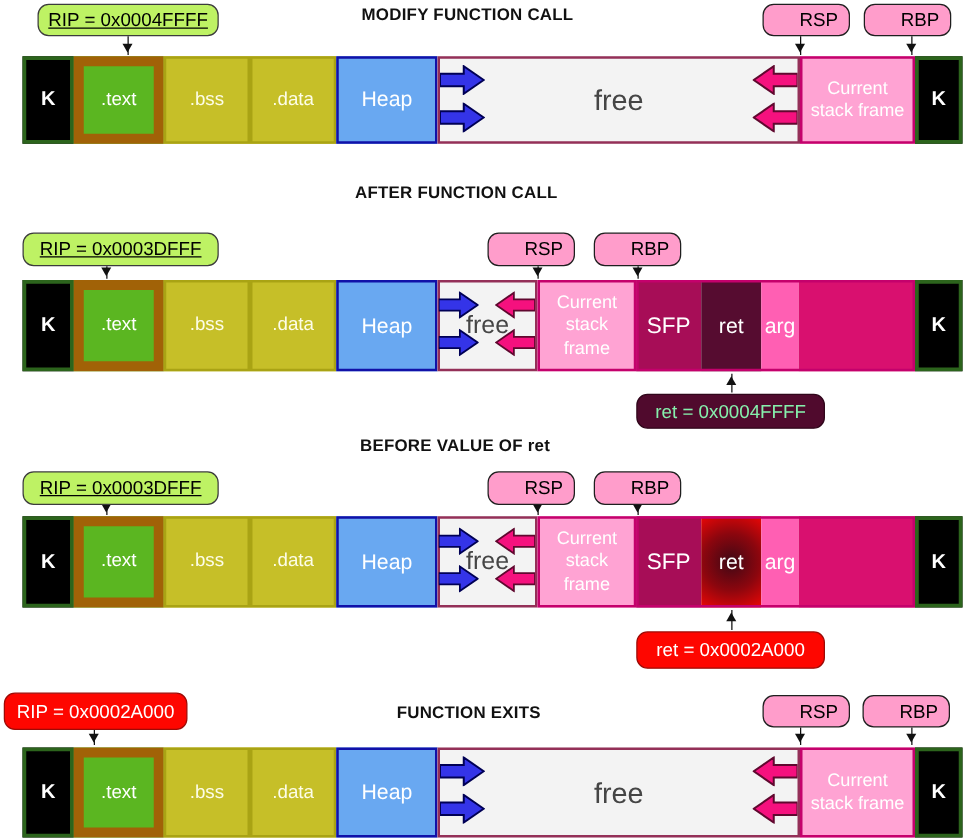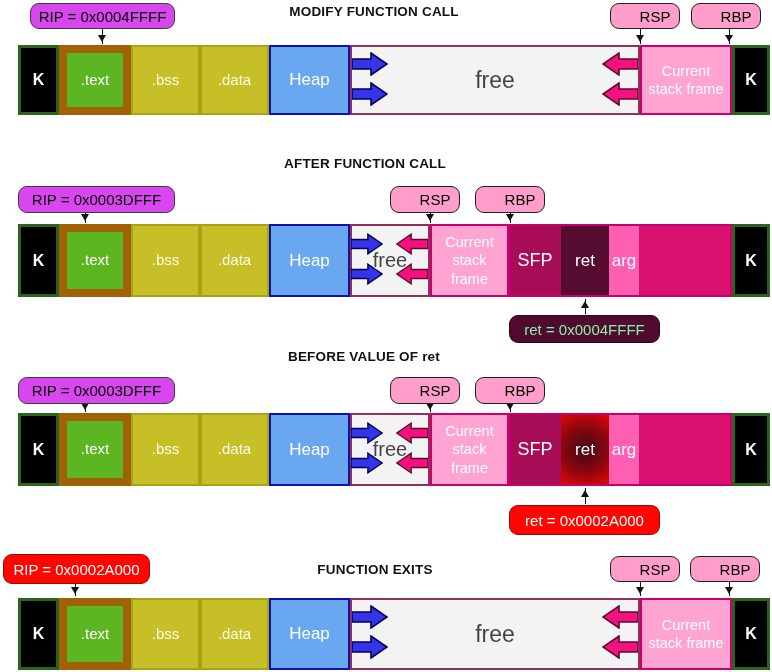--- a/index.html
+++ b/index.html
@@ -9,21 +9,21 @@
   }
   .title{
     position:absolute;margin:0;font-size:13.5px;font-weight:bold;color:#111;
     text-align:center;letter-spacing:.2px;white-space:nowrap;
   }
   .badge{
     position:absolute;box-sizing:border-box;border-radius:9px;
     display:flex;align-items:center;justify-content:center;
     font-size:15px;white-space:nowrap;z-index:5;
   }
-  .badge-green{background:#d946ef;border:1.6px solid #3c3c3c;color:#000;}
+  .badge-green{background:#bef264;border:1.6px solid #3c3c3c;color:#000;text-decoration:underline;}
   .badge-pink{background:#FF9DCB;border:1.6px solid #1f1f1f;color:#000;padding-left:20px;}
   .badge-red{background:#FE0600;border:1.6px solid #9d0b06;color:#fff;}
   .badge-maroon{background:#500A2D;border:1.6px solid #30061b;color:#86efac;}
   .seg{
     position:absolute;box-sizing:border-box;display:flex;align-items:center;justify-content:center;
     color:#fff;font-size:15px;text-align:center;line-height:1.25;
   }
   .seg-k{background:#000;border:3px solid #2c641c;font-weight:bold;font-size:16px;}
   .seg-text{background:#5BB621;border:8px solid #a16207;}
   .seg-yellow{background:#C6BF28;border:2px solid #A9A314;color:#fdfde8;}
@@ -88,21 +88,21 @@
       </svg>
     <svg class="blk arr-pink" style="left:602px;top:82px" width="36" height="24" viewBox="0 0 36 24">
         <polygon points="36,7 17,7 17,1 1,12 17,23 17,17 36,17"></polygon>
       </svg>
     <div class="free-label big" style="left:350px;top:45px;width:290px;height:70px">free</div>
     <div class="seg seg-csf" style="left:640px;top:45px;width:92px;height:70px">Current stack frame</div>
     <div class="seg seg-k" style="left:732px;top:45px;width:38px;height:70px">K</div>
   </section>
 
   <section>
-    <h2 class="title" style="left:235px;top:156px;width:260px">AFTER FUNCTION CALL</h2>
+    <h2 class="title" style="left:235px;top:146px;width:260px">AFTER FUNCTION CALL</h2>
 
     <div class="badge badge-green" style="left:18px;top:186px;width:157px;height:27px">RIP = 0x0003DFFF</div>
     <div class="ptr-down" style="left:85px;top:213px;height:10px"></div>
 
     <div class="badge badge-pink" style="left:390px;top:186px;width:70px;height:27px">RSP</div>
     <div class="ptr-down" style="left:430px;top:213px;height:10px"></div>
     <div class="badge badge-pink" style="left:475px;top:186px;width:70px;height:27px">RBP</div>
     <div class="ptr-down" style="left:510px;top:213px;height:10px"></div>
 
     <div class="seg seg-k" style="left:18px;top:224px;width:41px;height:73px">K</div>

